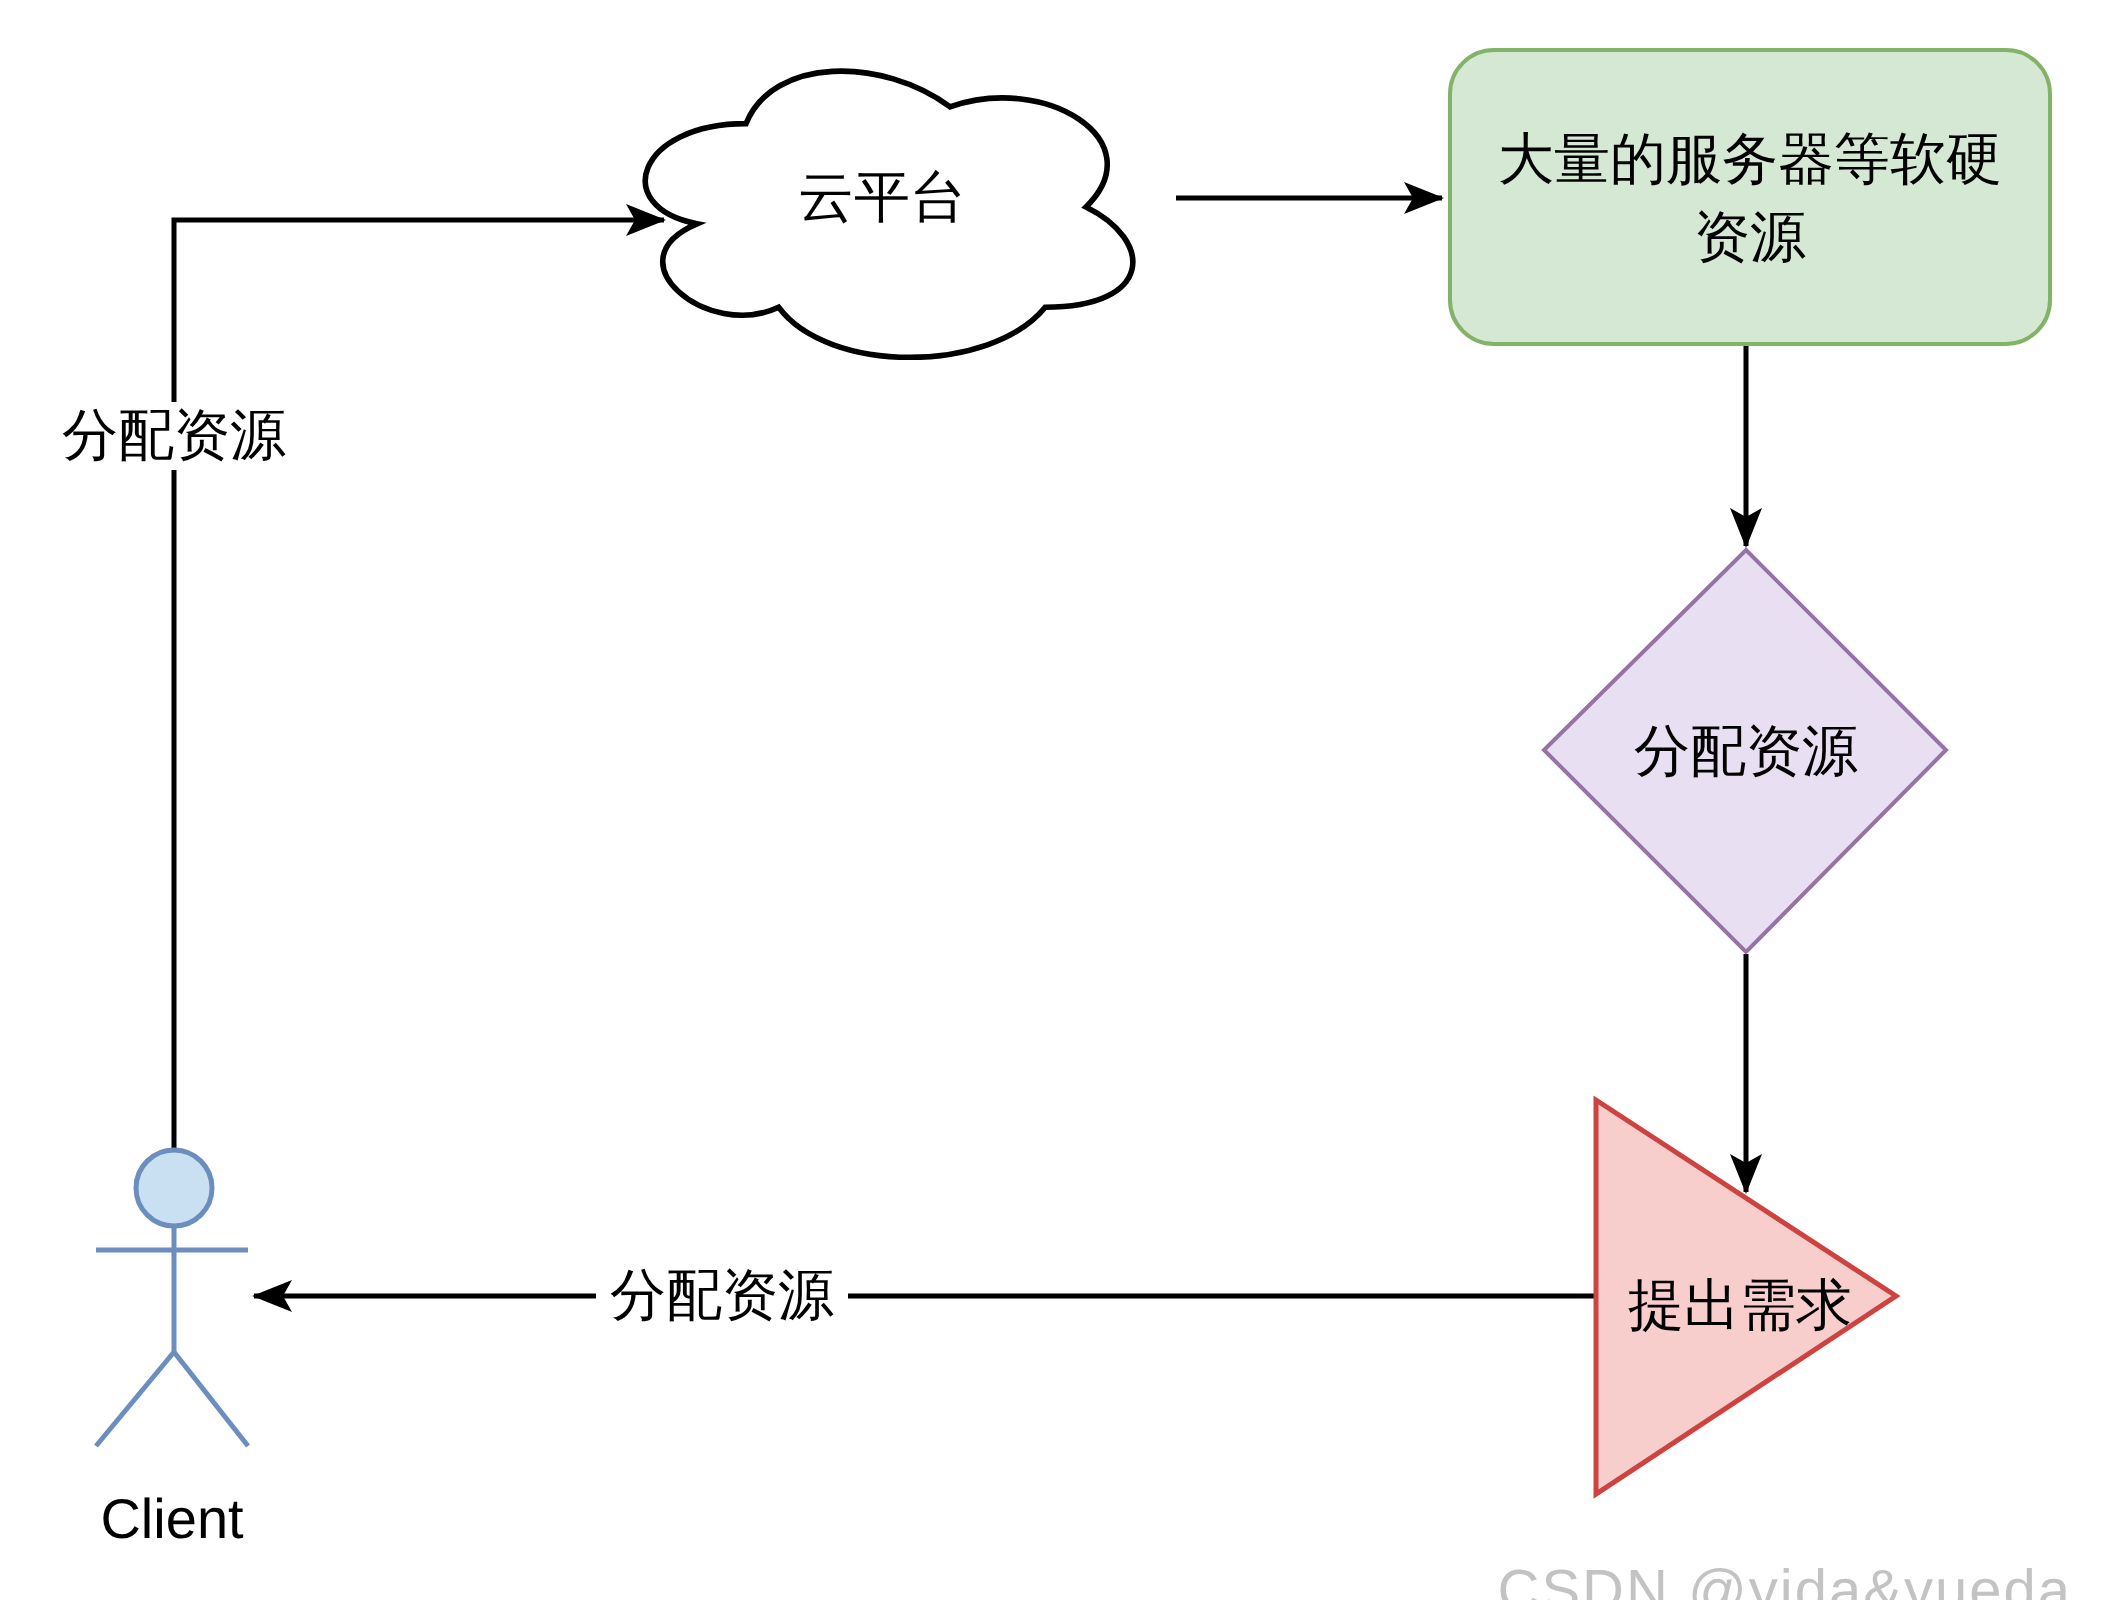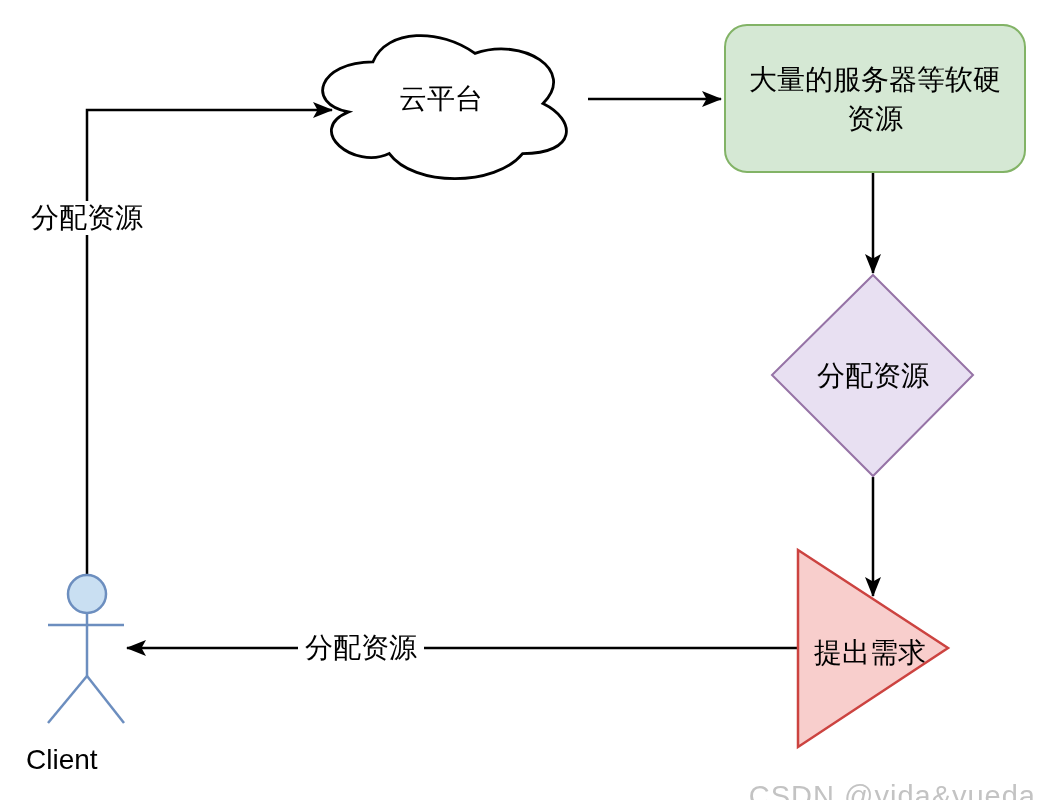--- a/index.html
+++ b/index.html
@@ -33,21 +33,21 @@
     padding: 0 2px;
   }
   .label.multiline {
     white-space: normal;
     line-height: 39px;
   }
   .client-label {
     position: absolute;
     color: #000000;
     font-size: 28px;
-    text-align: left;
+    text-align: center;
   }
   .watermark {
     position: absolute;
     font-size: 29px;
     text-align: right;
     letter-spacing: 1px;
     white-space: nowrap;
   }
 </style>
 </head>

